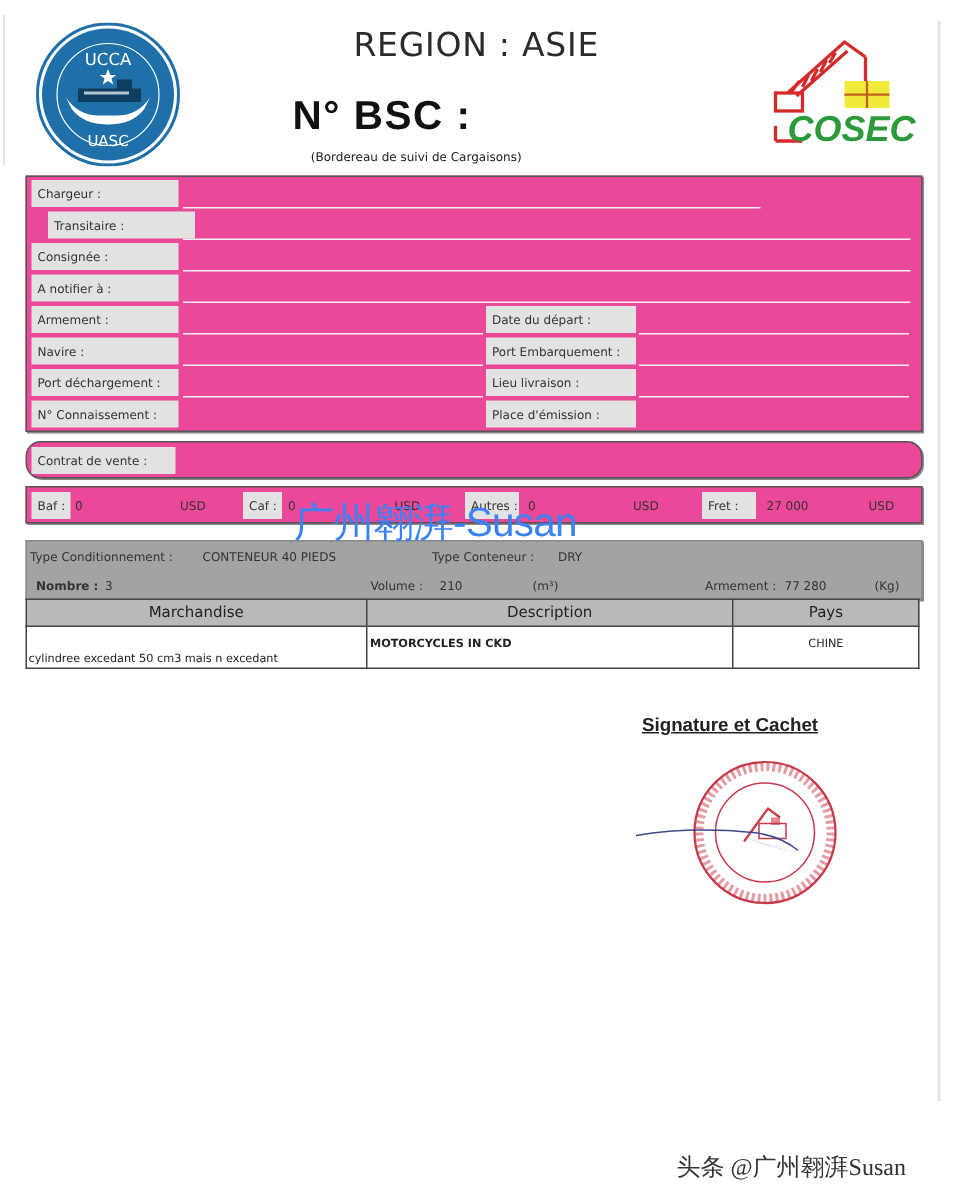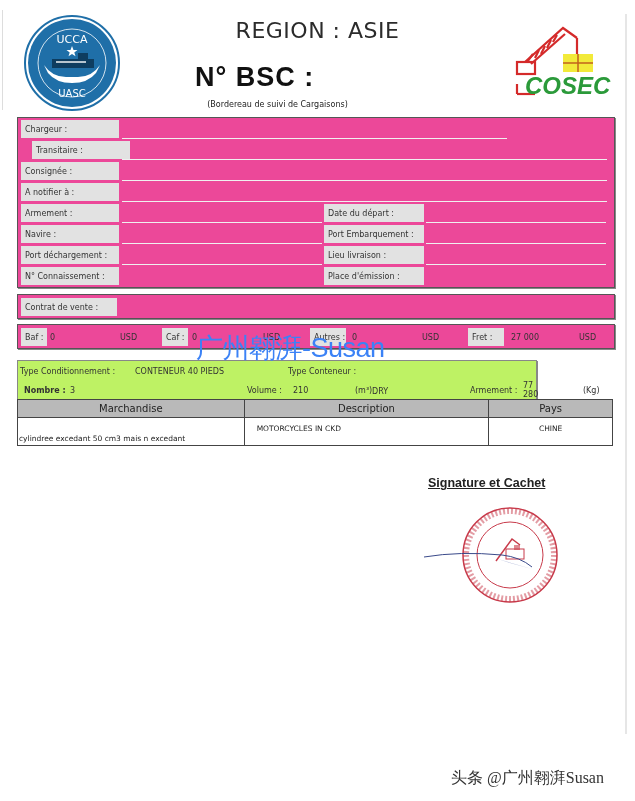--- a/index.html
+++ b/index.html
@@ -109,21 +109,21 @@
 
   <div class="lbl" style="left:3px; top:128px; width:98px;">Port déchargement :</div>
   <div class="lbl" style="left:306px; top:128px; width:100px;">Lieu livraison :</div>
   <div class="rowline" style="left:104px; top:146px; width:200px;"></div>
   <div class="rowline" style="left:408px; top:146px; width:180px;"></div>
 
   <div class="lbl" style="left:3px; top:149px; width:98px;">N° Connaissement :</div>
   <div class="lbl" style="left:306px; top:149px; width:100px;">Place d'émission :</div>
 </div>
 
-<div class="box" style="left:17px; top:294px; width:598px; height:25px;">
+<div class="box" style="left:17px; top:294px; width:598px; height:25px;border-radius:10px;">
   <div class="lbl" style="left:3px; top:3px; width:96px;">Contrat de vente :</div>
   <div class="val" style="left:104px; top:3px;margin-top:39px;">CFR</div>
 </div>
 
 <div class="box" style="left:17px; top:324px; width:598px; height:25px;text-align:right;">
   <div class="lbl" style="left:3px; top:3px; width:26px;">Baf :</div>
   <div class="val" style="left:32px; top:3px;">0</div>
   <div class="val" style="left:102px; top:3px;">USD</div>
 
   <div class="lbl" style="left:144px; top:3px; width:26px;">Caf :</div>
@@ -132,25 +132,25 @@
 
   <div class="lbl" style="left:292px; top:3px; width:36px;">Autres :</div>
   <div class="val" style="left:334px; top:3px;">0</div>
   <div class="val" style="left:404px; top:3px;">USD</div>
 
   <div class="lbl" style="left:450px; top:3px; width:36px;">Fret :</div>
   <div class="val" style="left:493px; top:3px;">27 000</div>
   <div class="val" style="left:561px; top:3px;">USD</div>
 </div>
 
-<div class="box" style="left:17px; top:360px; width:520px; height:40px; background:#bef264; border-color:#888;">
+<div class="box" style="left:17px; top:360px; width:598px; height:40px; background:#a3a3a3; border-color:#888;">
   <div class="val" style="left:2px; top:1px;">Type Conditionnement :</div>
   <div class="val" style="left:117px; top:1px;">CONTENEUR 40 PIEDS</div>
   <div class="val" style="left:270px; top:1px;">Type Conteneur :</div>
-  <div class="val" style="left:354px; top:1px;margin-top:20px;">DRY</div>
+  <div class="val" style="left:354px; top:1px;">DRY</div>
 
   <div class="val" style="left:6px; top:20px;font-weight:bold;">Nombre :</div>
   <div class="val" style="left:52px; top:20px;">3</div>
   <div class="val" style="left:229px; top:20px;">Volume :</div>
   <div class="val" style="left:275px; top:20px;">210</div>
   <div class="val" style="left:337px; top:20px;">(m³)</div>
   <div class="val" style="left:452px; top:20px;">Armement :</div>
   <div class="val" style="left:505px; top:20px;">77 280</div>
   <div class="val" style="left:565px; top:20px;">(Kg)</div>
 </div>
@@ -159,21 +159,21 @@
   <thead>
     <tr>
       <th style="width:227px;">Marchandise</th>
       <th style="width:245px;">Description</th>
       <th style="width:124px;">Pays</th>
     </tr>
   </thead>
   <tbody>
     <tr>
       <td style="vertical-align:bottom; padding:0 0 2px 1px;">cylindree excedant 50 cm3 mais n excedant</td>
-      <td style="padding-left:12px; padding-bottom:6px;">MOTORCYCLES IN CKD</td>
+      <td style="padding-left:2px; padding-bottom:6px;font-weight:bold;">MOTORCYCLES IN CKD</td>
       <td style="text-align:center; padding-bottom:6px;">CHINE</td>
     </tr>
   </tbody>
 </table>
 
 <div class="sig-title">Signature et Cachet</div>
 <svg class="stamp" viewBox="0 0 150 100">
   <circle cx="90" cy="50" r="47" fill="none" stroke="#c83a4a" stroke-width="1.5"></circle>
   <circle cx="90" cy="50" r="33" fill="none" stroke="#c83a4a" stroke-width="1"></circle>
   <circle cx="90" cy="50" r="44" fill="none" stroke="#c83a4a" stroke-width="6" stroke-dasharray="2 2" opacity="0.5"></circle>

